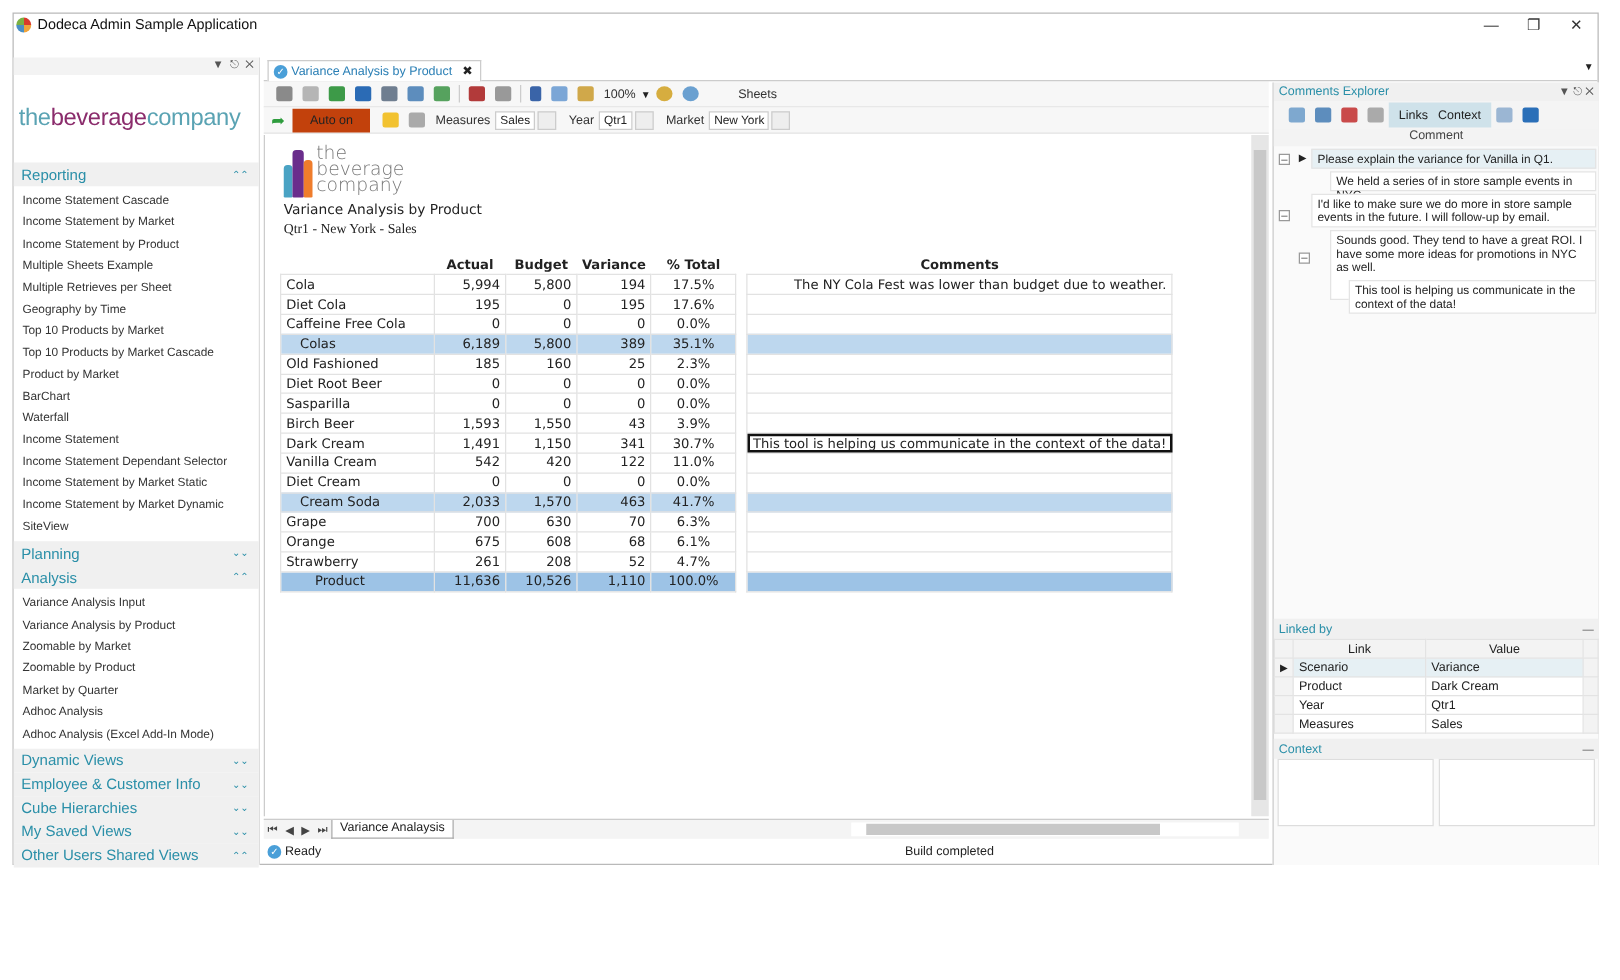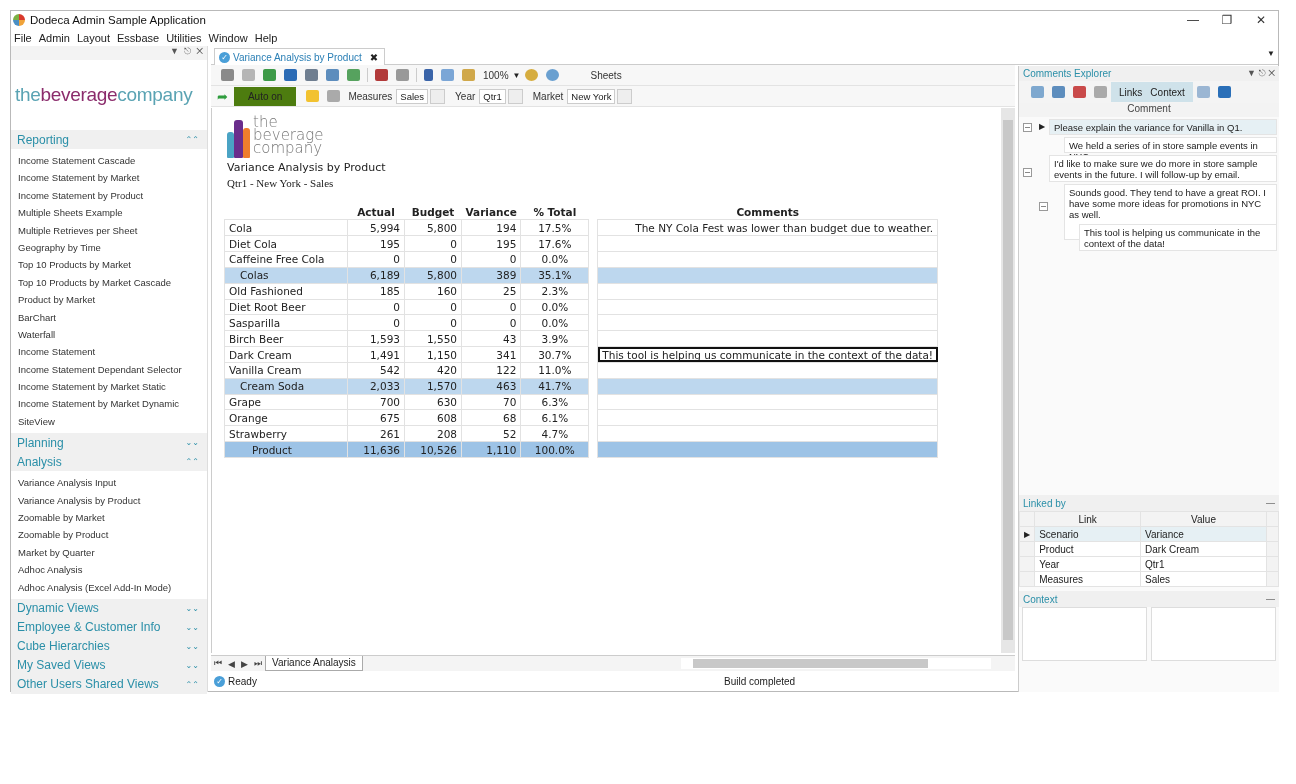--- a/index.html
+++ b/index.html
@@ -23,21 +23,21 @@
 .doc{position:absolute;left:200px;top:35px;width:804px;height:646px}
 .doctabbar{height:19px;border-bottom:1px solid #ccc;position:relative;width:1067px}
 .doctab{position:absolute;left:3px;top:2px;height:17px;padding:0 6px 0 4px;background:#fff;border:1px solid #ccc;border-bottom:none;display:flex;align-items:center;color:#2a7fb5;font-size:10px}
 .ok-icon{width:11px;height:11px;border-radius:50%;background:#4a9fd8;display:inline-block;margin-right:3px;color:#fff;font-size:8px;line-height:11px;text-align:center}
 .doctab .x{margin-left:8px;color:#222;font-size:10px}
 .tabdrop{position:absolute;right:3px;top:3px;font-size:8px}
 .tb{height:21px;display:flex;align-items:center;padding-left:6px;background:#f7f7f7;border-bottom:1px solid #e3e3e3}
 .ico{width:13px;height:12px;margin:0 4px;display:inline-block;border-radius:2px}
 .sep{width:1px;height:14px;background:#ccc;margin:0 3px}
 .tb .txt{font-size:10px;margin:0 4px;color:#333}
-.auto{background:#4d7c0f;height:19px;padding:0 14px;line-height:19px;font-size:10px}
+.auto{background:#c2410c;height:19px;padding:0 14px;line-height:19px;font-size:10px}
 .fld{border:1px solid #ccc;background:#fff;height:15px;line-height:13px;padding:0 3px;font-size:9.5px;margin-right:2px}
 .blank{border:1px solid #ccc;background:#eee;width:15px;height:15px;margin-right:6px}
 .sheet{position:absolute;left:0;top:62px;width:790px;height:545px;background:#fff;border-left:1px solid #ccc}
 .logo2{position:absolute;left:15px;top:8px;display:flex}
 .bottles{display:flex;align-items:flex-end;height:42px}
 .bottles i{display:block;width:7px;border-radius:3px 3px 1px 1px}
 .logo2 .lt{font-size:15px;line-height:13px;color:#777;margin-left:3px;font-family:"DejaVu Sans",sans-serif;font-weight:300}
 .rtitle{position:absolute;left:15px;top:53px;font-size:11px;font-family:"DejaVu Sans",sans-serif}
 .rsub{position:absolute;left:15px;top:69px;font-size:11px;font-family:Liberation Serif, serif}
 table.grid{position:absolute;left:12px;top:96px;border-collapse:collapse;font-family:"DejaVu Sans",sans-serif;font-size:10.5px}
@@ -83,29 +83,20 @@
 <div class="win">
   <div class="titlebar">
     <span class="app-icon"></span>
     <span class="title">Dodeca Admin Sample Application</span>
     <div class="wctl">
       <span>—</span>
       <span>❐</span>
       <span>✕</span>
     </div>
   </div>
-  <div class="menubar">
-    <span>File</span>
-    <span>Admin</span>
-    <span>Layout</span>
-    <span>Essbase</span>
-    <span>Utilities</span>
-    <span>Window</span>
-    <span>Help</span>
-  </div>
 
   <div class="left">
     <div class="left-top">
       <span>▼</span>&nbsp;&nbsp;<span>⎋</span>&nbsp;&nbsp;<span>✕</span>
     </div>
     <div class="logo-text">
       <span class="t1">the</span>
         <span class="t2">beverage</span>
         <span class="t3">company</span>
     </div>
@@ -329,20 +320,29 @@
             </tr>
             <tr>
               <td class="c0">Vanilla Cream</td>
               <td class="cn">542</td>
               <td class="cn">420</td>
               <td class="cn">122</td>
               <td class="cp">11.0%</td>
               <td class="gap"></td>
               <td class="cc"></td>
             </tr>
+            <tr>
+              <td class="c0">Diet Cream</td>
+              <td class="cn">0</td>
+              <td class="cn">0</td>
+              <td class="cn">0</td>
+              <td class="cp">0.0%</td>
+              <td class="gap"></td>
+              <td class="cc"></td>
+            </tr>
             <tr class="sub">
               <td class="c0">Cream Soda</td>
               <td class="cn">2,033</td>
               <td class="cn">1,570</td>
               <td class="cn">463</td>
               <td class="cp">41.7%</td>
               <td class="gap"></td>
               <td class="cc"></td>
             </tr>
             <tr>

